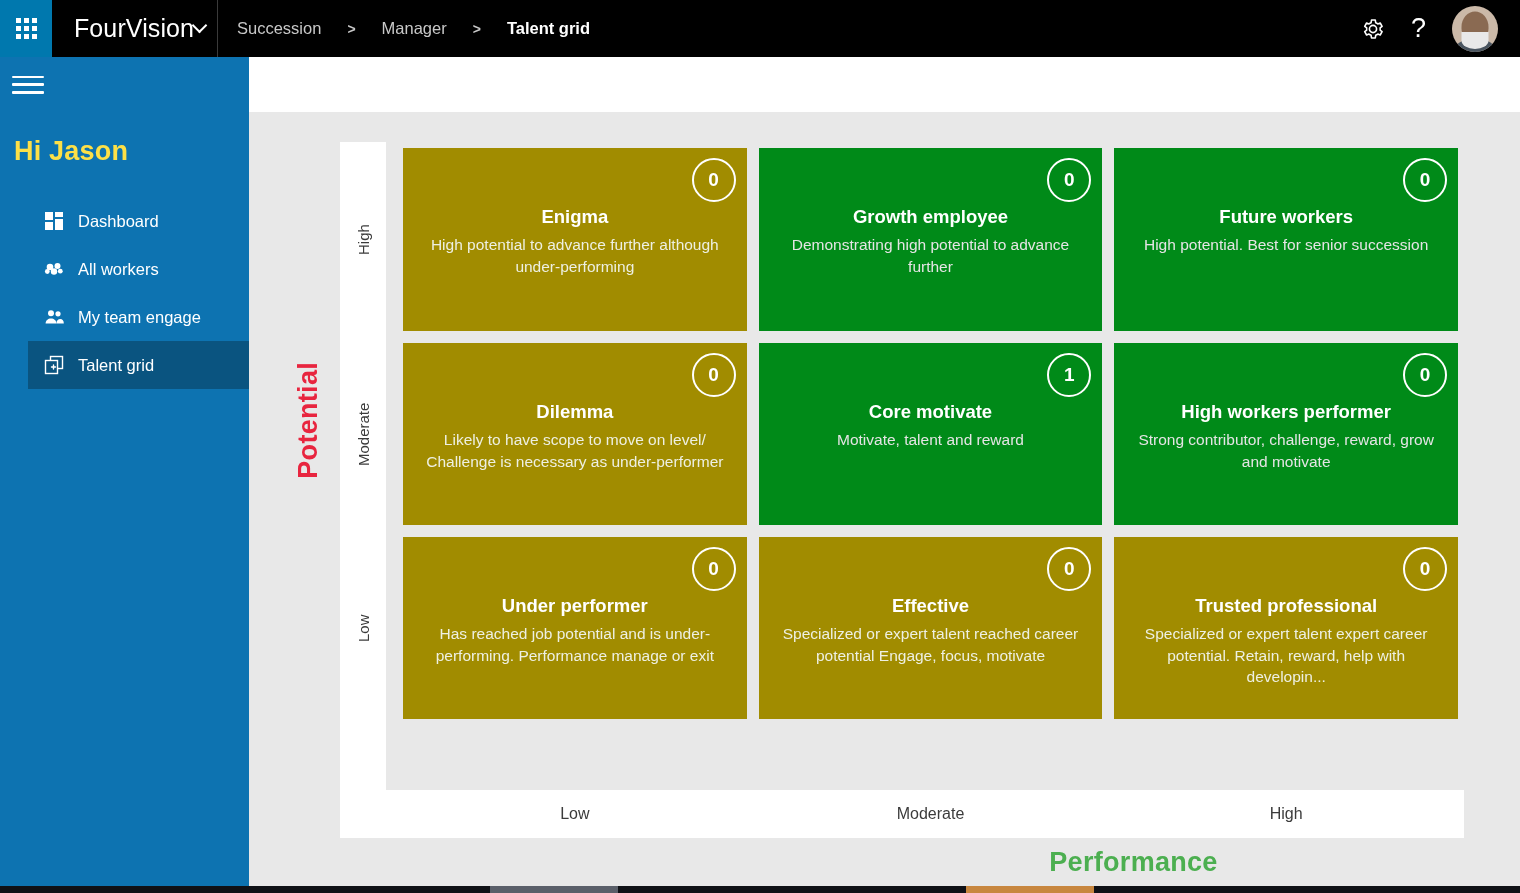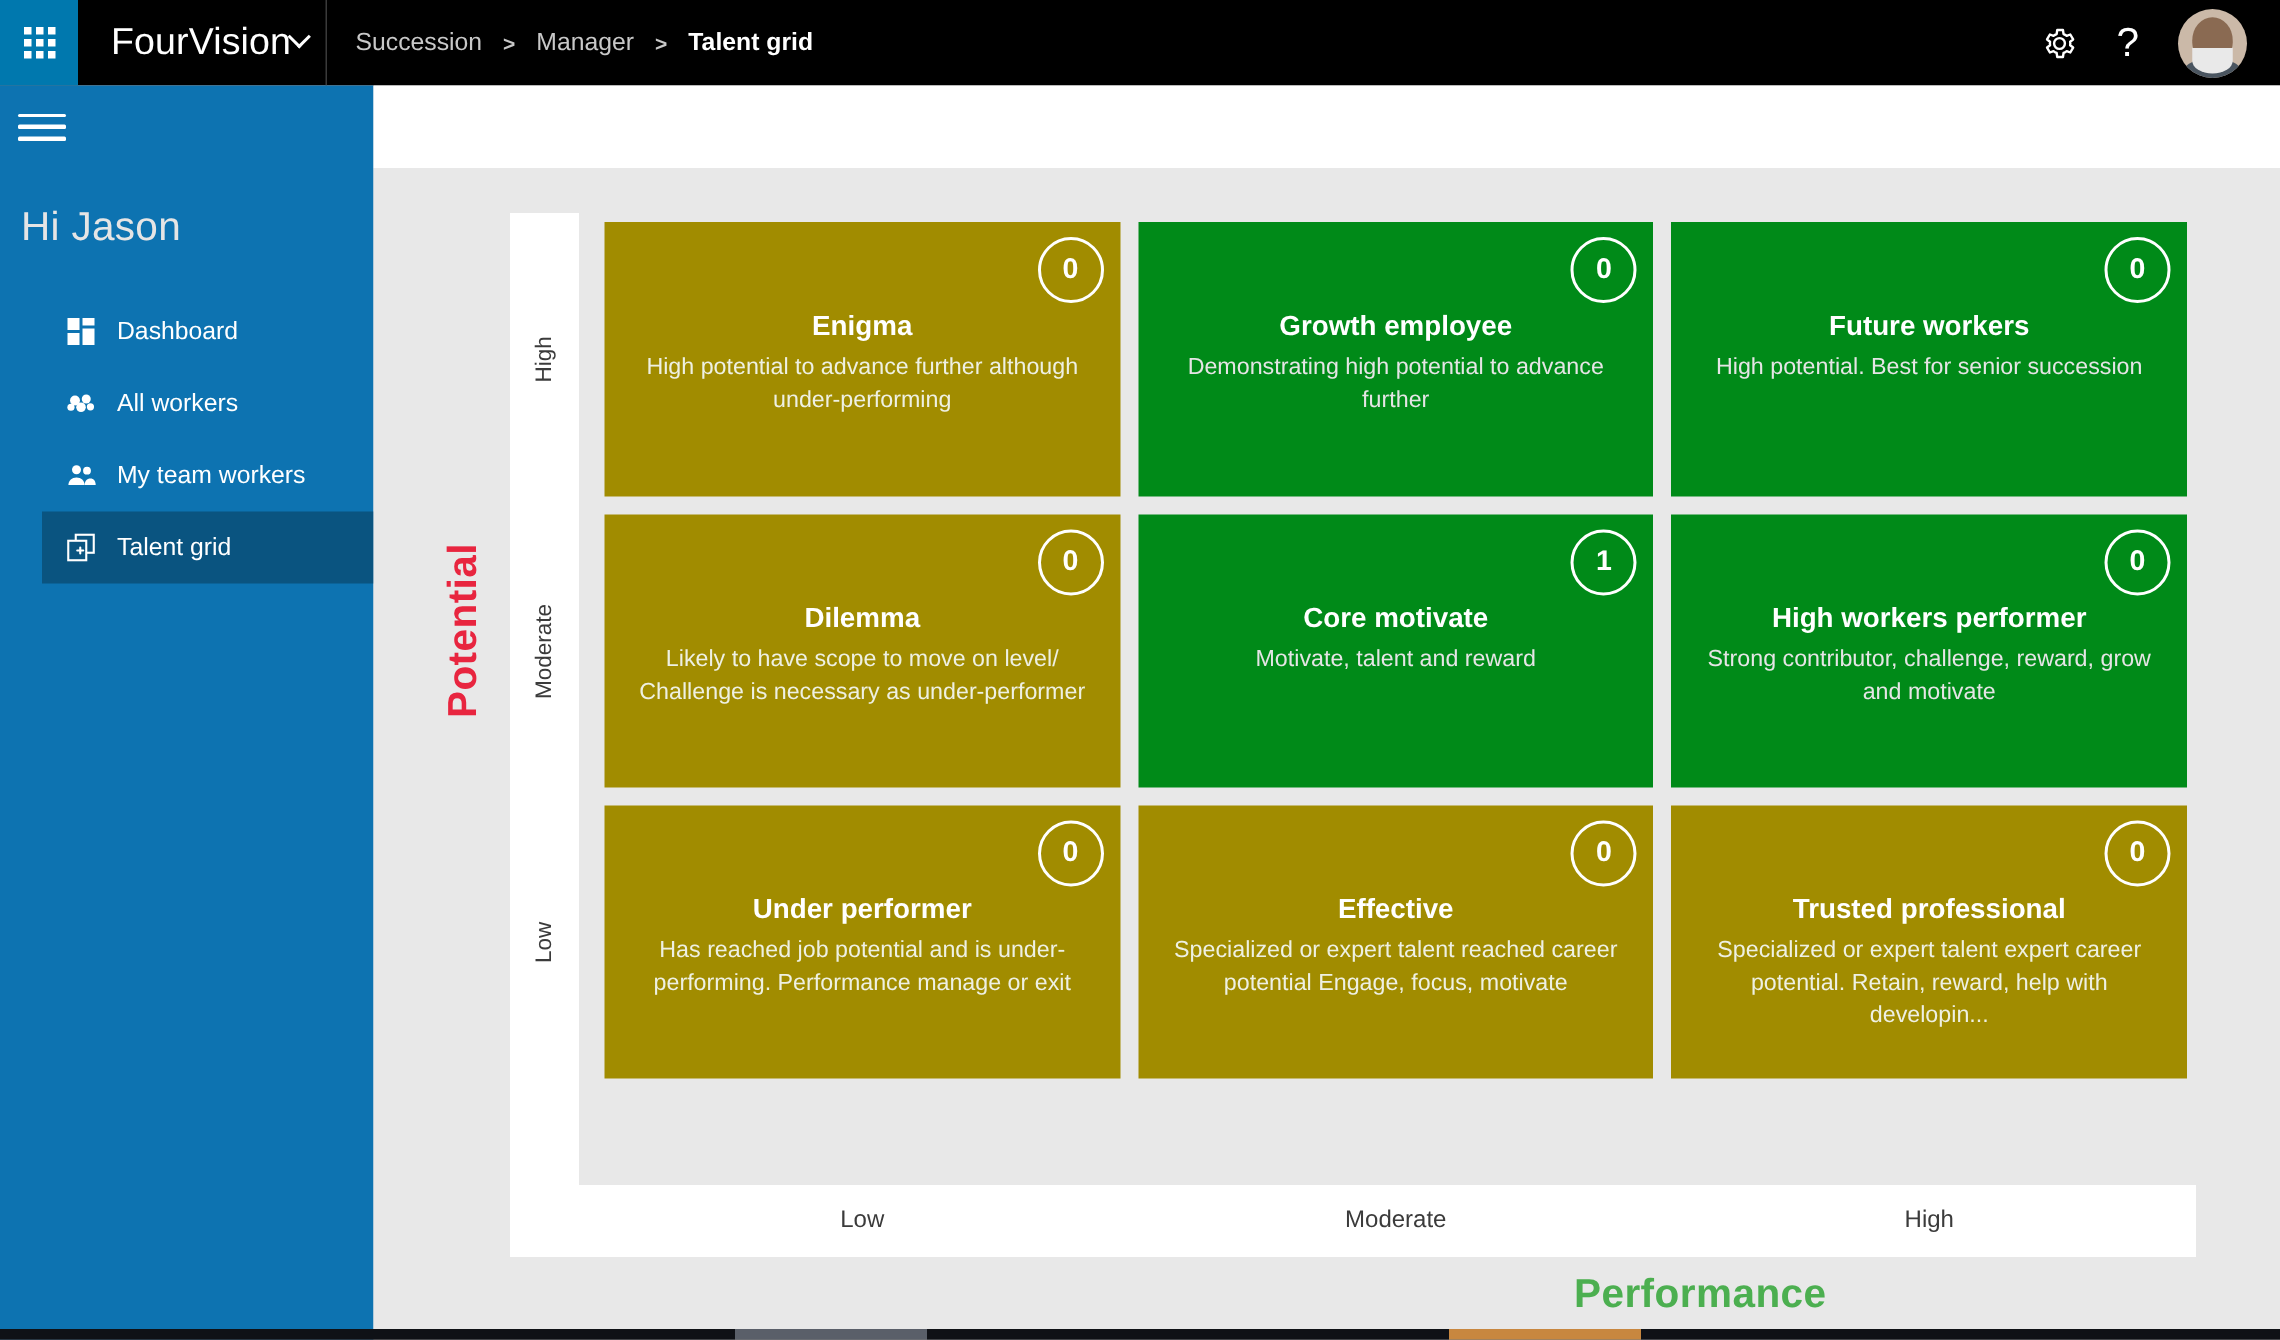--- a/index.html
+++ b/index.html
@@ -39,21 +39,21 @@
     margin-left: auto; margin-right: 20px; color: #ffffff;
     font-size: 15px; line-height: 1;
   }
   .chev-down {
     width: 11px; height: 11px; border-right: 2px solid #fff;
     border-bottom: 2px solid #fff; transform: rotate(45deg);
     display: inline-block; position: relative; top: -3px;
   }
 
   #breadcrumb {
-    display: flex; align-items: center; gap: 0px; margin-left: 19px;
+    display: flex; align-items: center; gap: 12px; margin-left: 19px;
     font-size: 16.5px;
   }
   #breadcrumb .crumb { color: #c8c8c8; cursor: pointer; }
   #breadcrumb .crumb.current { color: #ffffff; font-weight: 600; cursor: default; }
   #breadcrumb .sep {
     color: #c8c8c8; margin: 0 14px; font-size: 14px; font-weight: 600;
   }
 
   #topbar-right {
     margin-left: auto; display: flex; align-items: center;
@@ -92,21 +92,21 @@
   #hamburger-row {
     height: 55px; display: flex; align-items: center; padding-left: 12px;
     cursor: pointer;
   }
   #hamburger {
     width: 32px; height: 18px; display: flex; flex-direction: column;
     justify-content: space-between;
   }
   #hamburger i { display: block; height: 2.5px; background: #ffffff; border-radius: 1px; }
   #greeting {
-    color: #e5e5e5; font-size: 27px; font-weight: 400;
+    color: #fde047; font-size: 27px; font-weight: 700;
     padding: 24px 0 0 14px; letter-spacing: 0.2px;
   }
   #nav-list { margin-top: 30px; margin-left: 28px; }
   .nav-item {
     height: 48px; display: flex; align-items: center;
     padding-left: 16px; cursor: pointer; color: #ffffff;
     font-size: 16.5px;
   }
   .nav-item.active { background: #0a5480; }
   .nav-icon {
@@ -301,21 +301,21 @@
 
     <div class="nav-item">
       <span class="nav-icon">
         <svg width="21" height="20" viewBox="0 0 21 20" aria-hidden="true">
           <circle cx="7" cy="6.2" r="3" fill="#ffffff"></circle>
           <circle cx="14" cy="6.8" r="2.6" fill="#ffffff"></circle>
           <path d="M1.6 16.4c0-3 2.4-5 5.4-5s5.4 2 5.4 5z" fill="#ffffff"></path>
           <path d="M12.4 16.4c0-2.6 1.6-4.4 3.9-4.4 2.2 0 3.5 1.8 3.5 4.4z" fill="#ffffff"></path>
         </svg>
       </span>
-      <span class="nav-label">My team workers</span>
+      <span class="nav-label">My team engage</span>
     </div>
 
     <div class="nav-item active">
       <span class="nav-icon">
         <svg width="20" height="20" viewBox="0 0 20 20" aria-hidden="true">
           <rect x="6.5" y="1.5" width="12" height="12" fill="none" stroke="#ffffff" stroke-width="1.4"></rect>
           <rect x="1.5" y="5.5" width="12" height="13" fill="#0a5480" stroke="#ffffff" stroke-width="1.4"></rect>
           <path d="M7.5 12h4M9.5 10v4" stroke="#ffffff" stroke-width="1.4" stroke-linecap="round"></path>
         </svg>
       </span>

